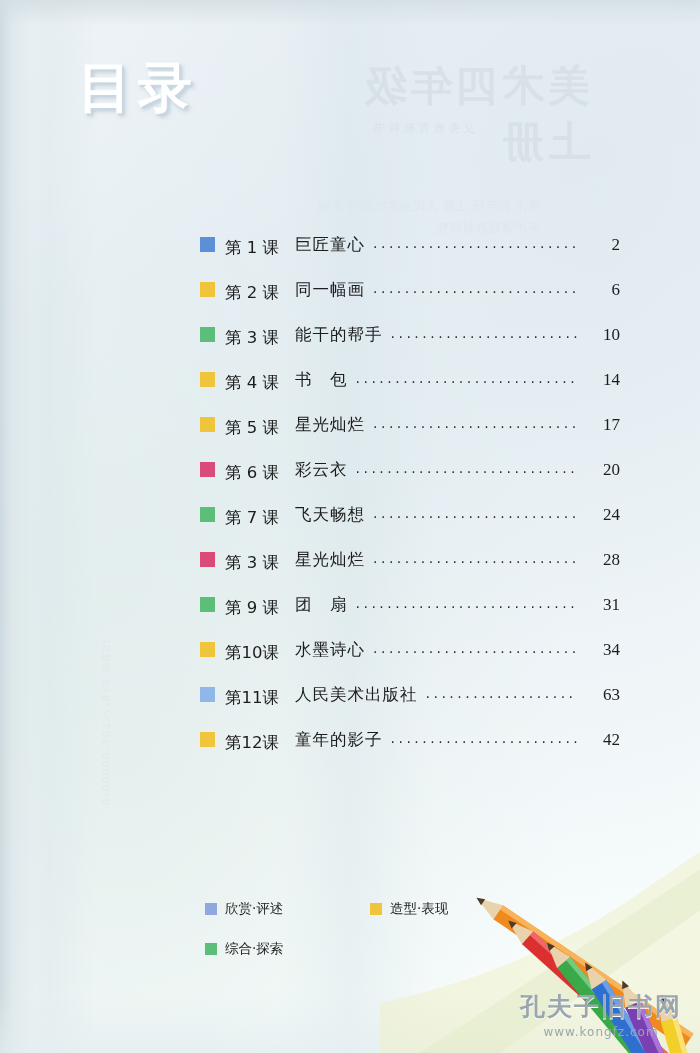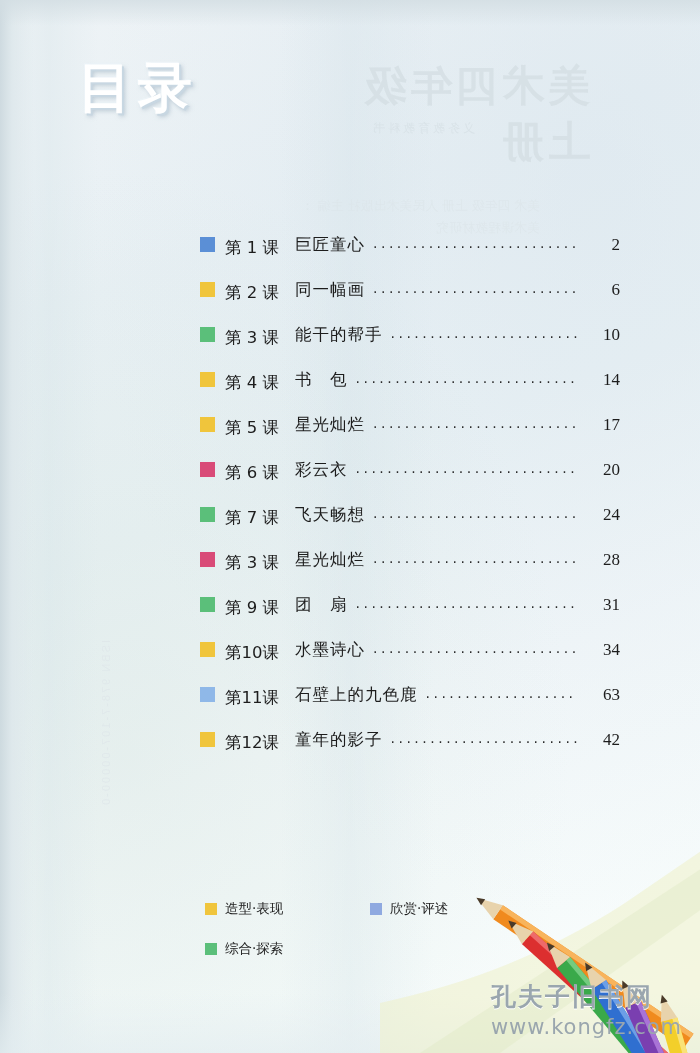--- a/index.html
+++ b/index.html
@@ -191,33 +191,33 @@
     width: 330px;
     height: 300px;
     pointer-events: none;
   }
 
   
   #watermark {
     position: absolute;
     right: 18px;
     bottom: 14px;
-    text-align: left;
+    text-align: center;
     color: #8e9aa3;
     font-family: "DejaVu Sans", sans-serif;
   }
   #wm-main {
     font-size: 25px;
     letter-spacing: 2px;
     color: #9aa6ae;
     font-weight: bold;
     text-shadow: 0 1px 0 #fff;
   }
   #wm-url {
-    font-size: 21px;
+    font-size: 12px;
     letter-spacing: 1px;
     color: #9aa6ae;
     margin-top: 2px;
   }
 </style>
 </head>
 <body>
 
 <div id="page">
 
@@ -302,41 +302,41 @@
       <div class="toc-row">
         <span class="swatch" style="background: rgb(240, 197, 60);"></span>
         <span class="lesson-no">第10课</span>
         <span class="lesson-title">水墨诗心</span>
         <span class="dots">··························································</span>
         <span class="page-no">34</span>
       </div>
       <div class="toc-row">
         <span class="swatch" style="background: rgb(143, 184, 232);"></span>
         <span class="lesson-no">第11课</span>
-        <span class="lesson-title">石壁上的九色鹿</span>
+        <span class="lesson-title">人民美术出版社</span>
         <span class="dots">··························································</span>
         <span class="page-no">63</span>
       </div>
       <div class="toc-row">
         <span class="swatch" style="background: rgb(240, 197, 60);"></span>
         <span class="lesson-no">第12课</span>
         <span class="lesson-title">童年的影子</span>
         <span class="dots">··························································</span>
         <span class="page-no">42</span>
       </div>
     </div>
 
   <div id="legend">
-      <div class="legend-item">
-        <span class="swatch" style="background: rgb(240, 197, 60);"></span>
-        <span>造型·表现</span>
-      </div>
       <div class="legend-item">
         <span class="swatch" style="background: rgb(143, 169, 224);"></span>
         <span>欣赏·评述</span>
+      </div>
+      <div class="legend-item">
+        <span class="swatch" style="background: rgb(240, 197, 60);"></span>
+        <span>造型·表现</span>
       </div>
       <div class="legend-item">
         <span class="swatch" style="background: rgb(91, 191, 122);"></span>
         <span>综合·探索</span>
       </div>
     </div>
 
   <svg id="pencils" viewBox="0 0 330 300" xmlns="http://www.w3.org/2000/svg">
     <defs>
       <linearGradient id="gsh" x1="0" y1="0" x2="1" y2="0">

